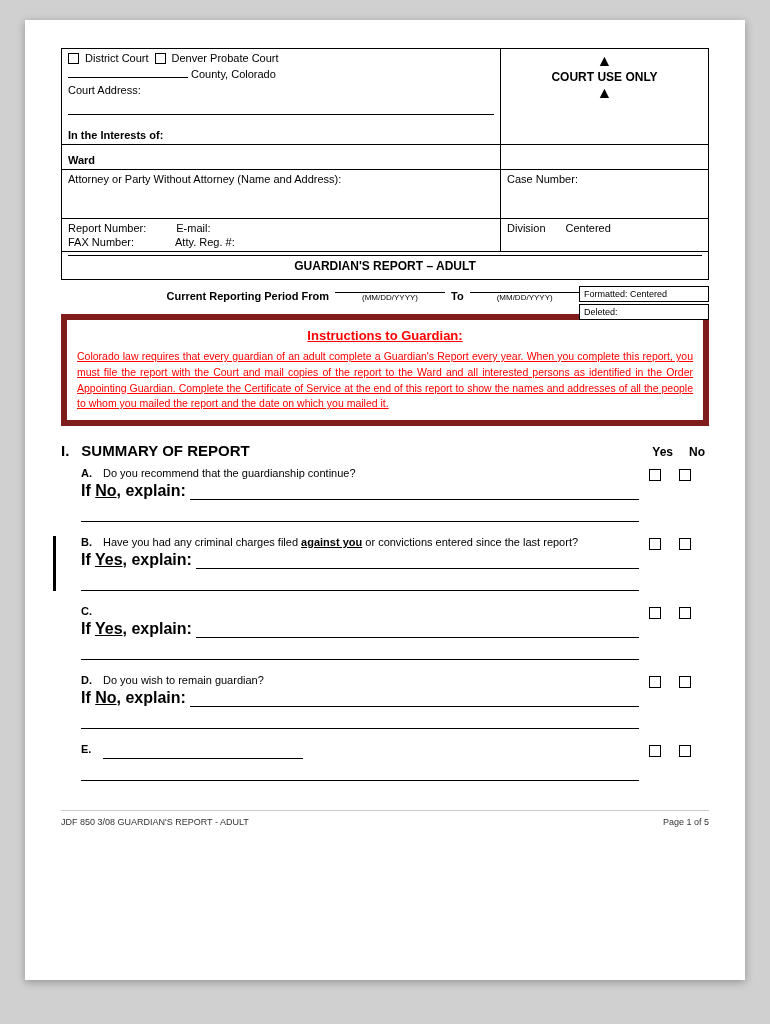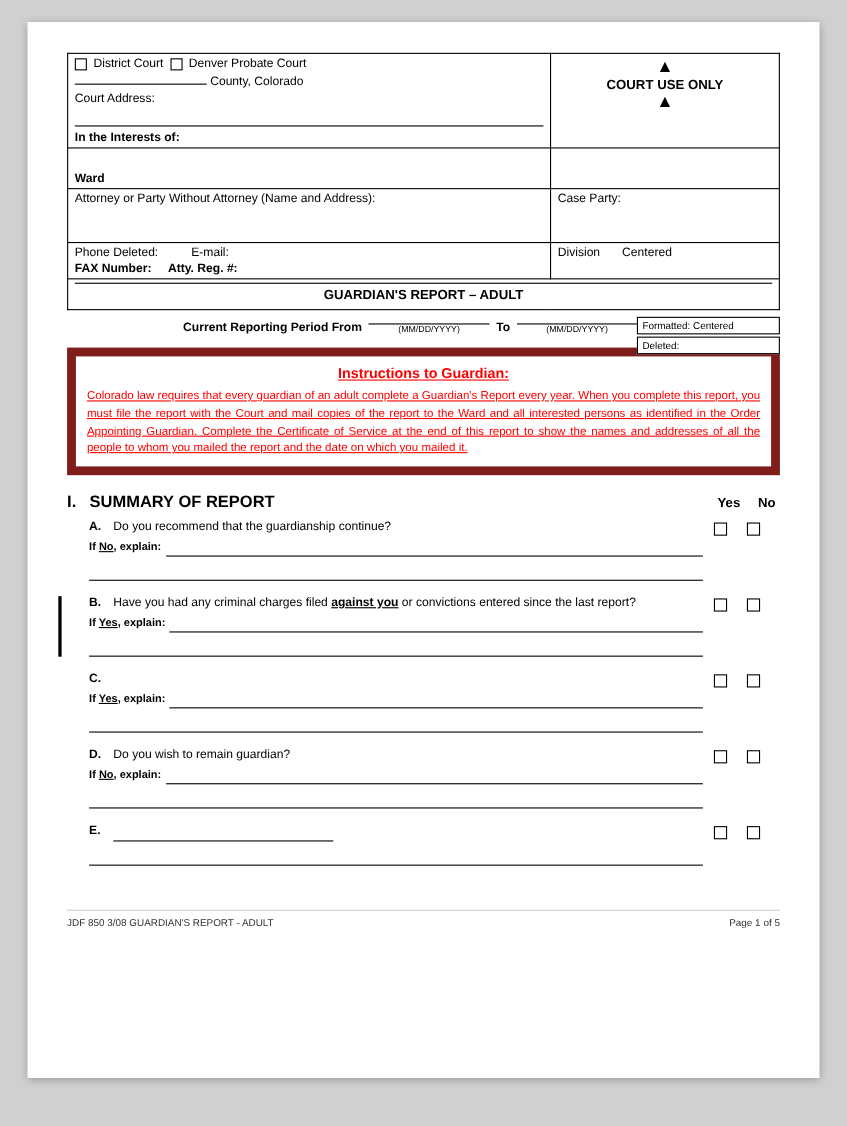--- a/index.html
+++ b/index.html
@@ -89,21 +89,21 @@
     .sidebar-note-box {
       border: 1px solid #000;
       padding: 2px 4px;
       font-size: 9px;
       margin-bottom: 2px;
       background: #fff;
     }
 
     
     .instructions-box {
-      border: 8px solid #7f1d1d;
+      border: 6px solid #7f1d1d;
       padding: 8px 10px;
       margin: 10px 0;
     }
     .instructions-title {
       color: red;
       font-weight: bold;
       font-size: 13px;
       text-decoration: underline;
       text-align: center;
       margin-bottom: 6px;
@@ -163,38 +163,38 @@
       margin-top: 4px;
       height: 14px;
     }
     .explain-line2 {
       border-bottom: 1px solid #000;
       width: 100%;
       margin-top: 8px;
       height: 14px;
     }
     .explain-label {
-      font-size: 10px;
+      font-size: 16px;
     }
     .yes-no-checkboxes {
       display: flex;
       gap: 18px;
       padding-top: 2px;
       min-width: 60px;
     }
     .check-box {
       width: 12px;
       height: 12px;
       border: 1px solid #000;
       display: inline-block;
     }
 
     
     .footer {
-      margin-top: 40px;
+      margin-top: 29px;
       display: flex;
       justify-content: space-between;
       font-size: 9px;
       color: #333;
       border-top: 1px solid #ccc;
       padding-top: 6px;
     }
 
     
     .ul { text-decoration: underline; }
@@ -233,57 +233,57 @@
           <span>District Court</span>
           <span class="checkbox-inline"></span>
           <span>Denver Probate Court</span>
         </div>
         <div style="margin-bottom:4px;">
           <span style="display:inline-block;width:120px;border-bottom:1px solid #000;"></span>
           <span>County, Colorado</span>
         </div>
         <div style="margin-bottom:18px;">Court Address:</div>
         <div class="section-divider"></div>
-        <div style="margin-top:4px;">
+        <div style="margin-top:14px;">
           <span class="bold">In the Interests of:</span>
         </div>
       </td>
       <td class="court-use-cell" rowspan="2">
         <div class="arrows">▲</div>
         <div class="bold">COURT USE ONLY</div>
         <div class="arrows">▲</div>
       </td>
     </tr>
     <tr>
     </tr>
     <tr>
       <td class="left-cell">
-        <div style="margin-top:18px;">
+        <div style="margin-top:6px;">
           <span class="bold">Ward</span>
         </div>
       </td>
       <td></td>
     </tr>
     <tr>
       <td class="left-cell">
         <div>Attorney or Party Without Attorney (Name and Address):</div>
         <div style="height:30px;"></div>
       </td>
       <td>
-        <div>Case Party:</div>
+        <div>Case Number:</div>
         <div style="height:30px;"></div>
       </td>
     </tr>
     <tr>
       <td class="left-cell">
         <div style="display:flex; gap:30px; margin-bottom:2px;">
-          <span>Phone Deleted:</span>
+          <span>Report Number:</span>
           <span>E-mail:</span>
         </div>
-        <div style="display:flex; gap:15px;font-weight:bold;">
+        <div style="display:flex; gap:41px;">
           <span>FAX Number:</span>
           <span>Atty. Reg. #:</span>
         </div>
       </td>
       <td>
         <div style="display:flex; gap:20px;">
           <span>Division</span>
           <span>Centered</span>
         </div>
       </td>

